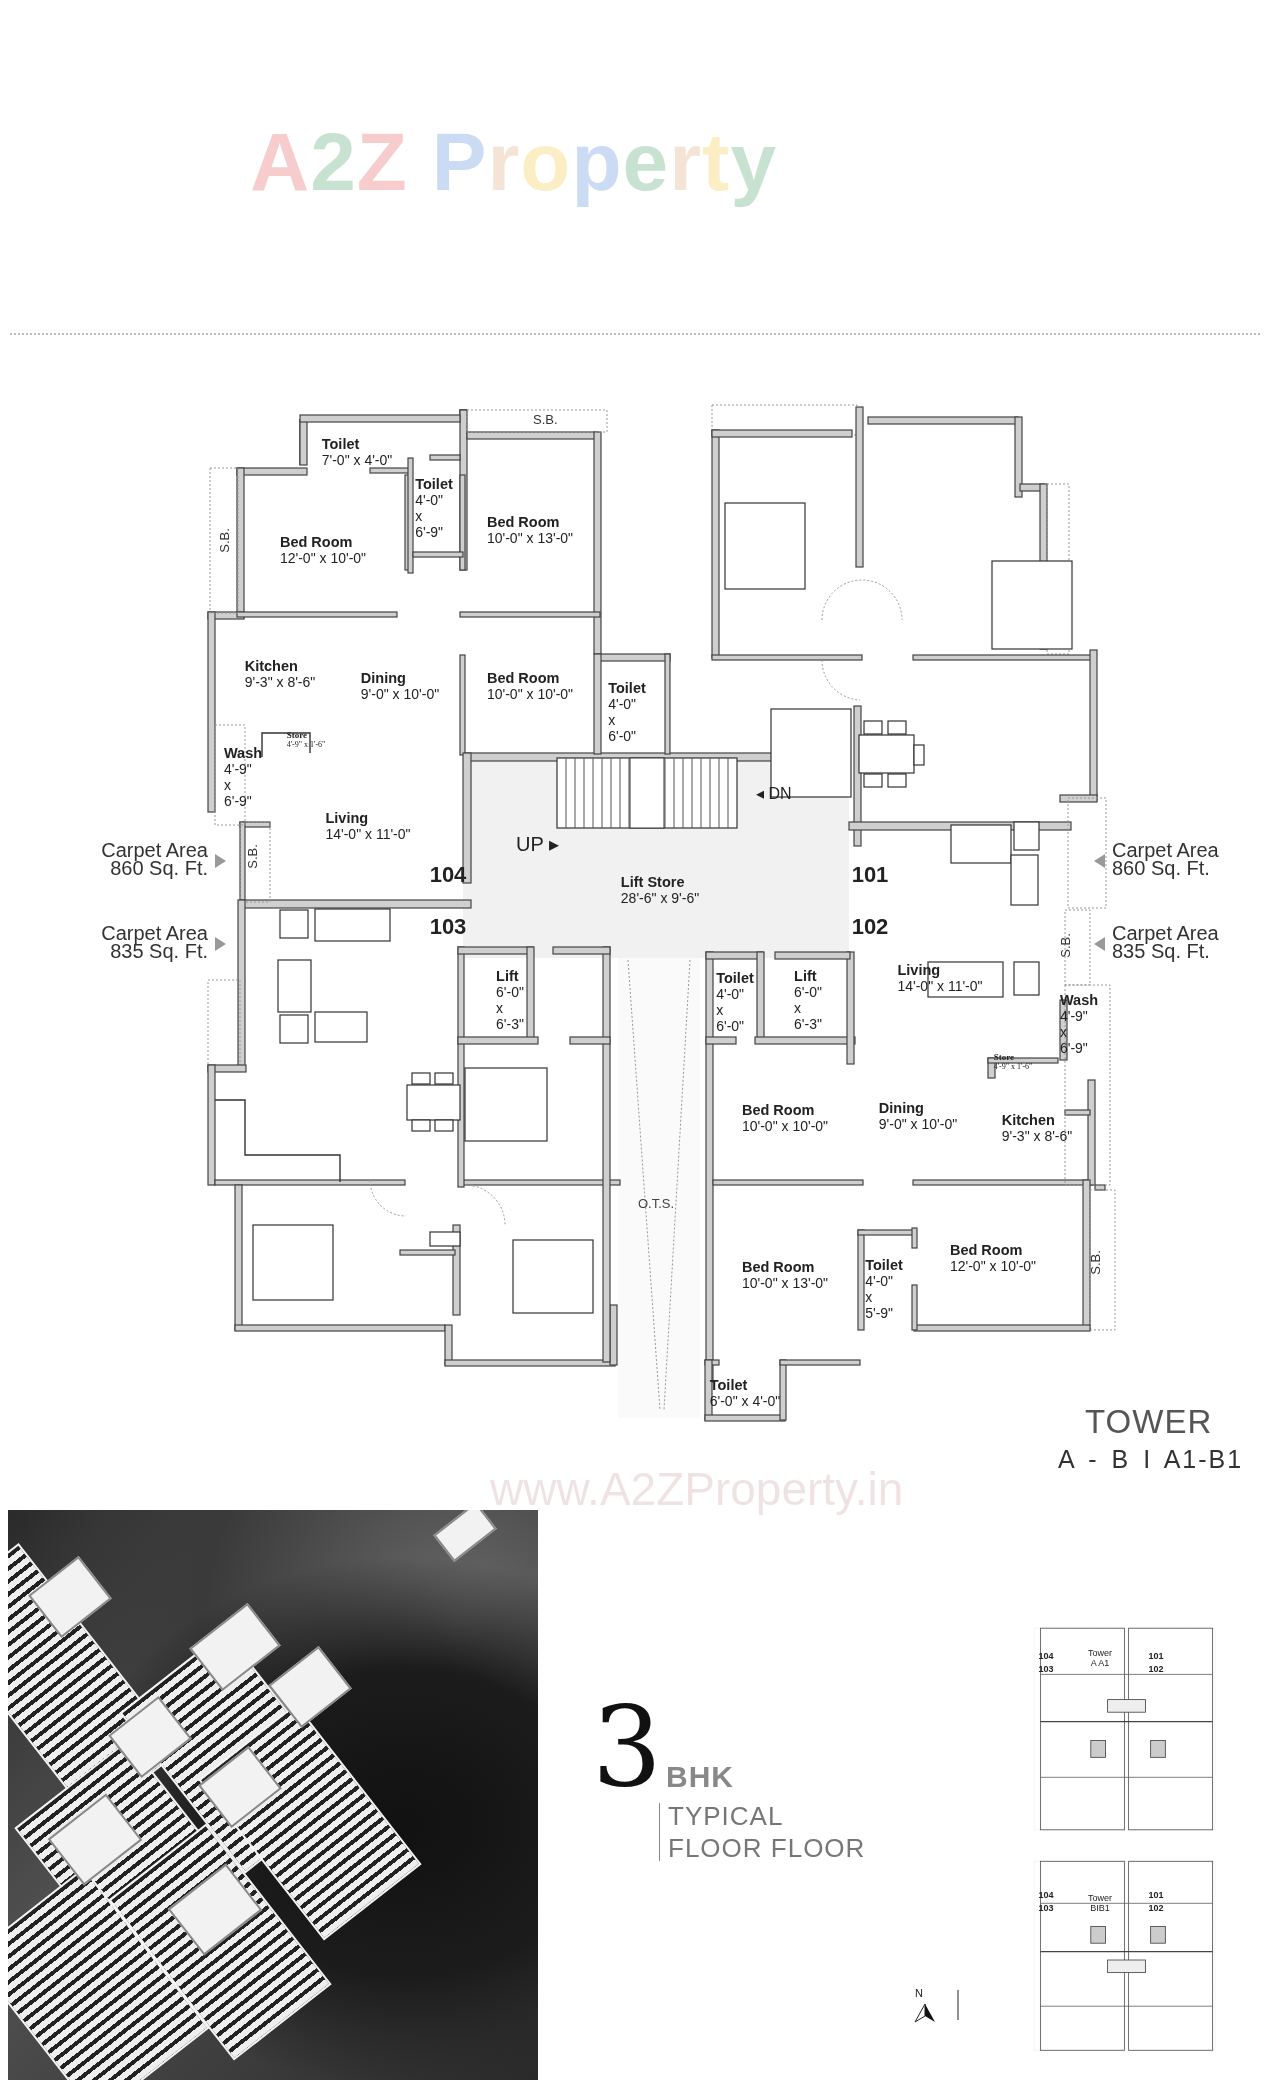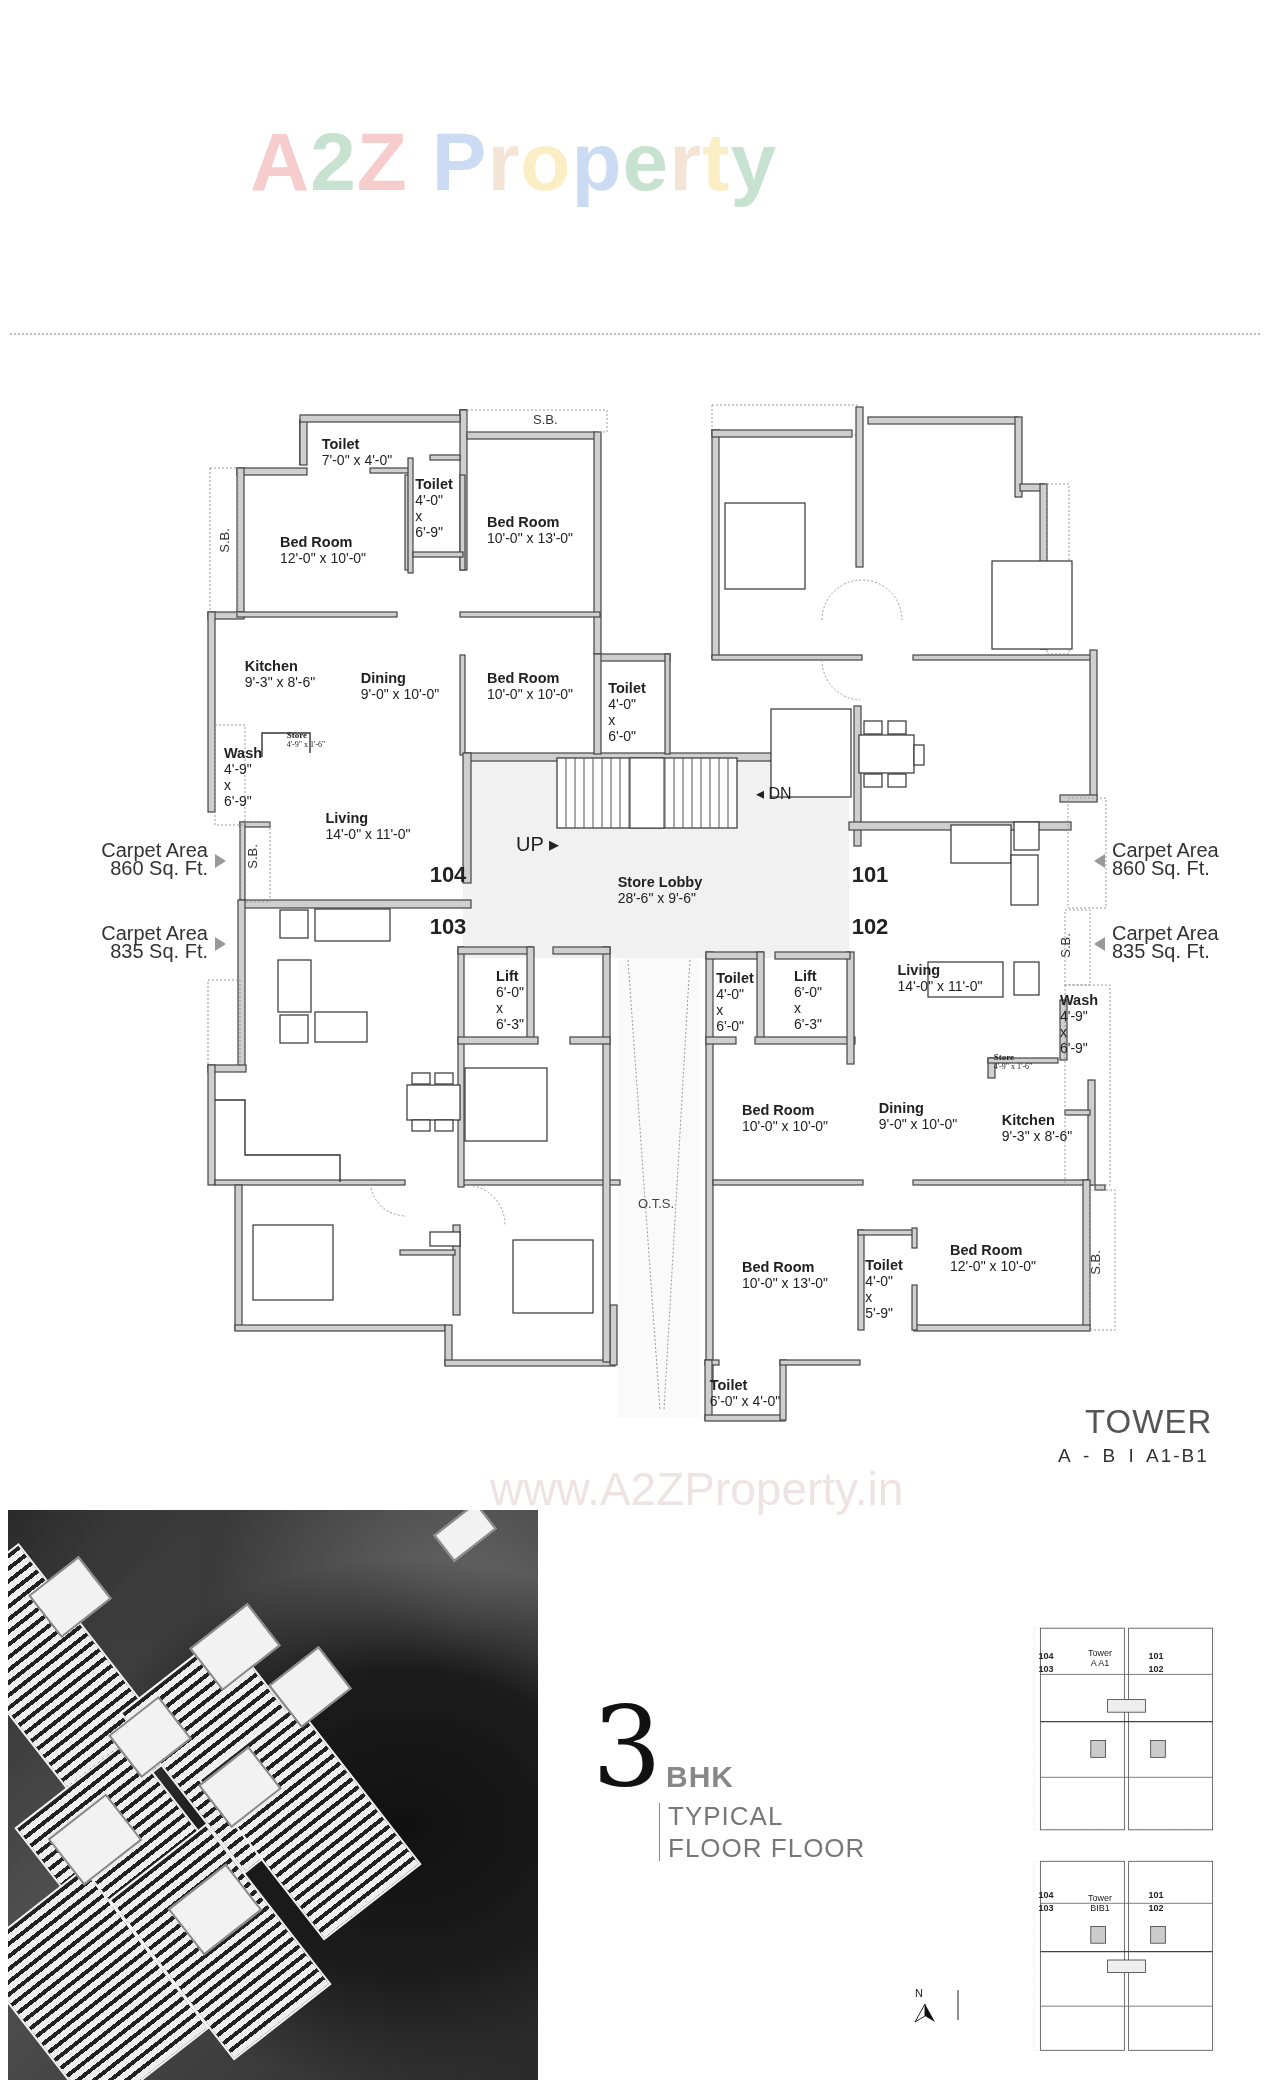--- a/index.html
+++ b/index.html
@@ -22,21 +22,21 @@
   .lbl.sm b { font-size: 9px; }
   .unitno { position: absolute; font-size: 22px; font-weight: bold; color: #222; transform: translateX(-50%); }
   .sb { position: absolute; font-size: 13px; color: #333; }
   .sb.v { transform: rotate(-90deg); transform-origin: center; }
   .carpet { position: absolute; text-align: right; font-size: 20px; line-height: 18px; color: #333; white-space: nowrap; }
   .carpet.r { text-align: left; }
   .tri { position: absolute; width: 0; height: 0; border-top: 7px solid transparent; border-bottom: 7px solid transparent; }
   .tri.right { border-left: 11px solid #999; }
   .tri.left { border-right: 11px solid #999; }
   .tower-title { left: 1085px; top: 1403px; font-size: 33px; font-weight: 300; color: #555; letter-spacing: 1px; }
-  .tower-sub { left: 1058px; top: 1445px; font-size: 19px; color: #333; letter-spacing: 2px; word-spacing: 4px; }
+  .tower-sub { left: 1058px; top: 1445px; font-size: 25px; color: #333; letter-spacing: 2px; word-spacing: 4px; }
   .website { left: 490px; top: 1462px; font-size: 46px; color: #7f1d1d; opacity: 0.12; white-space: nowrap; }
   .photo { left: 8px; top: 1510px; width: 530px; height: 570px; background:
       radial-gradient(ellipse at 75% 55%, #111 0%, #1c1c1c 35%, transparent 60%),
       radial-gradient(ellipse at 85% 20%, #6a6a6a 0%, #3a3a3a 40%, transparent 70%),
       linear-gradient(135deg, #2a2a2a 0%, #505050 40%, #2a2a2a 100%); overflow: hidden; }
   .bldg { position: absolute; background: repeating-linear-gradient(0deg, #eee 0 6px, #222 6px 10px); border: 2px solid #f4f4f4; transform: rotate(-38deg); }
   .roof { position: absolute; background: #f2f2f2; border: 2px solid #888; transform: rotate(-38deg); }
   .big3 { left: 592px; top: 1692px; font-size: 110px; line-height: 110px; font-family: "DejaVu Serif", serif; font-weight: 200; color: #111; }
   .bhk { left: 666px; top: 1760px; font-size: 30px; font-weight: bold; color: #888; letter-spacing: 1px; }
   .typ { left: 668px; top: 1800px; font-size: 26px; color: #777; letter-spacing: 1px; line-height: 32px; }
@@ -304,21 +304,21 @@
 <div class="lbl sm" style="left:306px;top:731px;">
     <b>Store</b>
     <span class="d">4'-9" x 1'-6"</span>
   </div>
 <div class="lbl" style="left:368px;top:810px;">
     <b>Living</b>
     <span class="d">14'-0" x 11'-0"</span>
   </div>
 
 <div class="lbl" style="left:660px;top:874px;">
-    <b>Store Lobby</b>
+    <b>Lift Store</b>
     <span class="d">28'-6" x 9'-6"</span>
   </div>
 <div class="abs" style="left:516px;top:784px;font-size:20px;margin-top:48px;"><span>UP</span> ▸</div>
 <div class="abs" style="left:756px;top:784px;font-size:16px;">◂ <span>DN</span></div>
 <div class="abs" style="left:638px;top:1196px;font-size:13px;color:#444;">O.T.S.</div>
 
 <div class="unitno" style="left:448px;top:862px;">104</div>
 <div class="unitno" style="left:448px;top:914px;">103</div>
 <div class="unitno" style="left:870px;top:862px;">101</div>
 <div class="unitno" style="left:870px;top:914px;">102</div>

